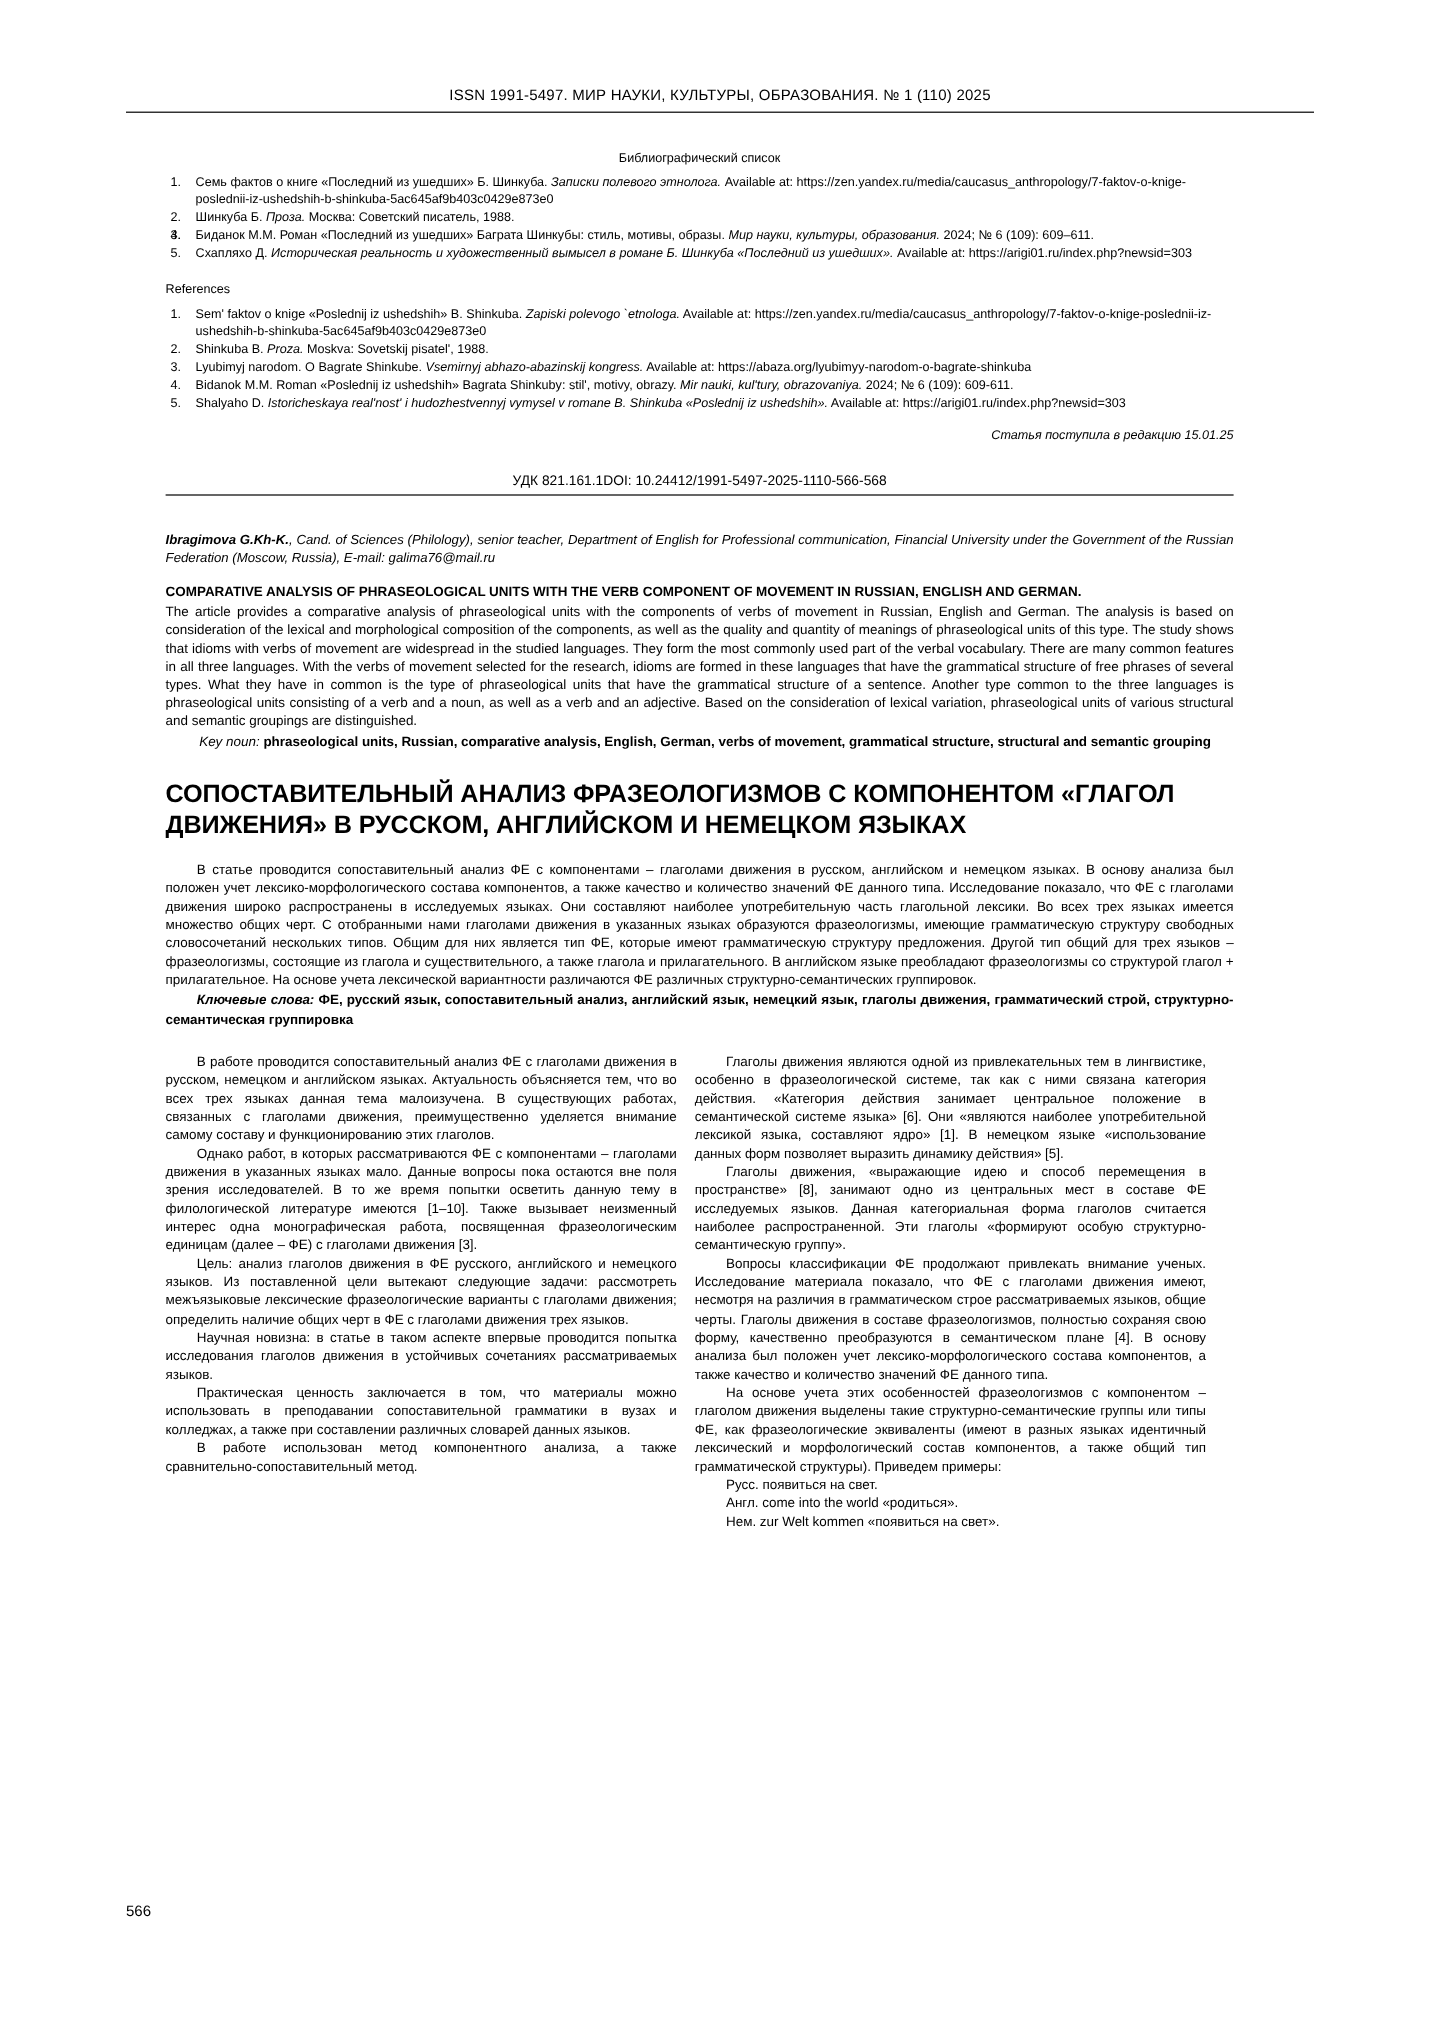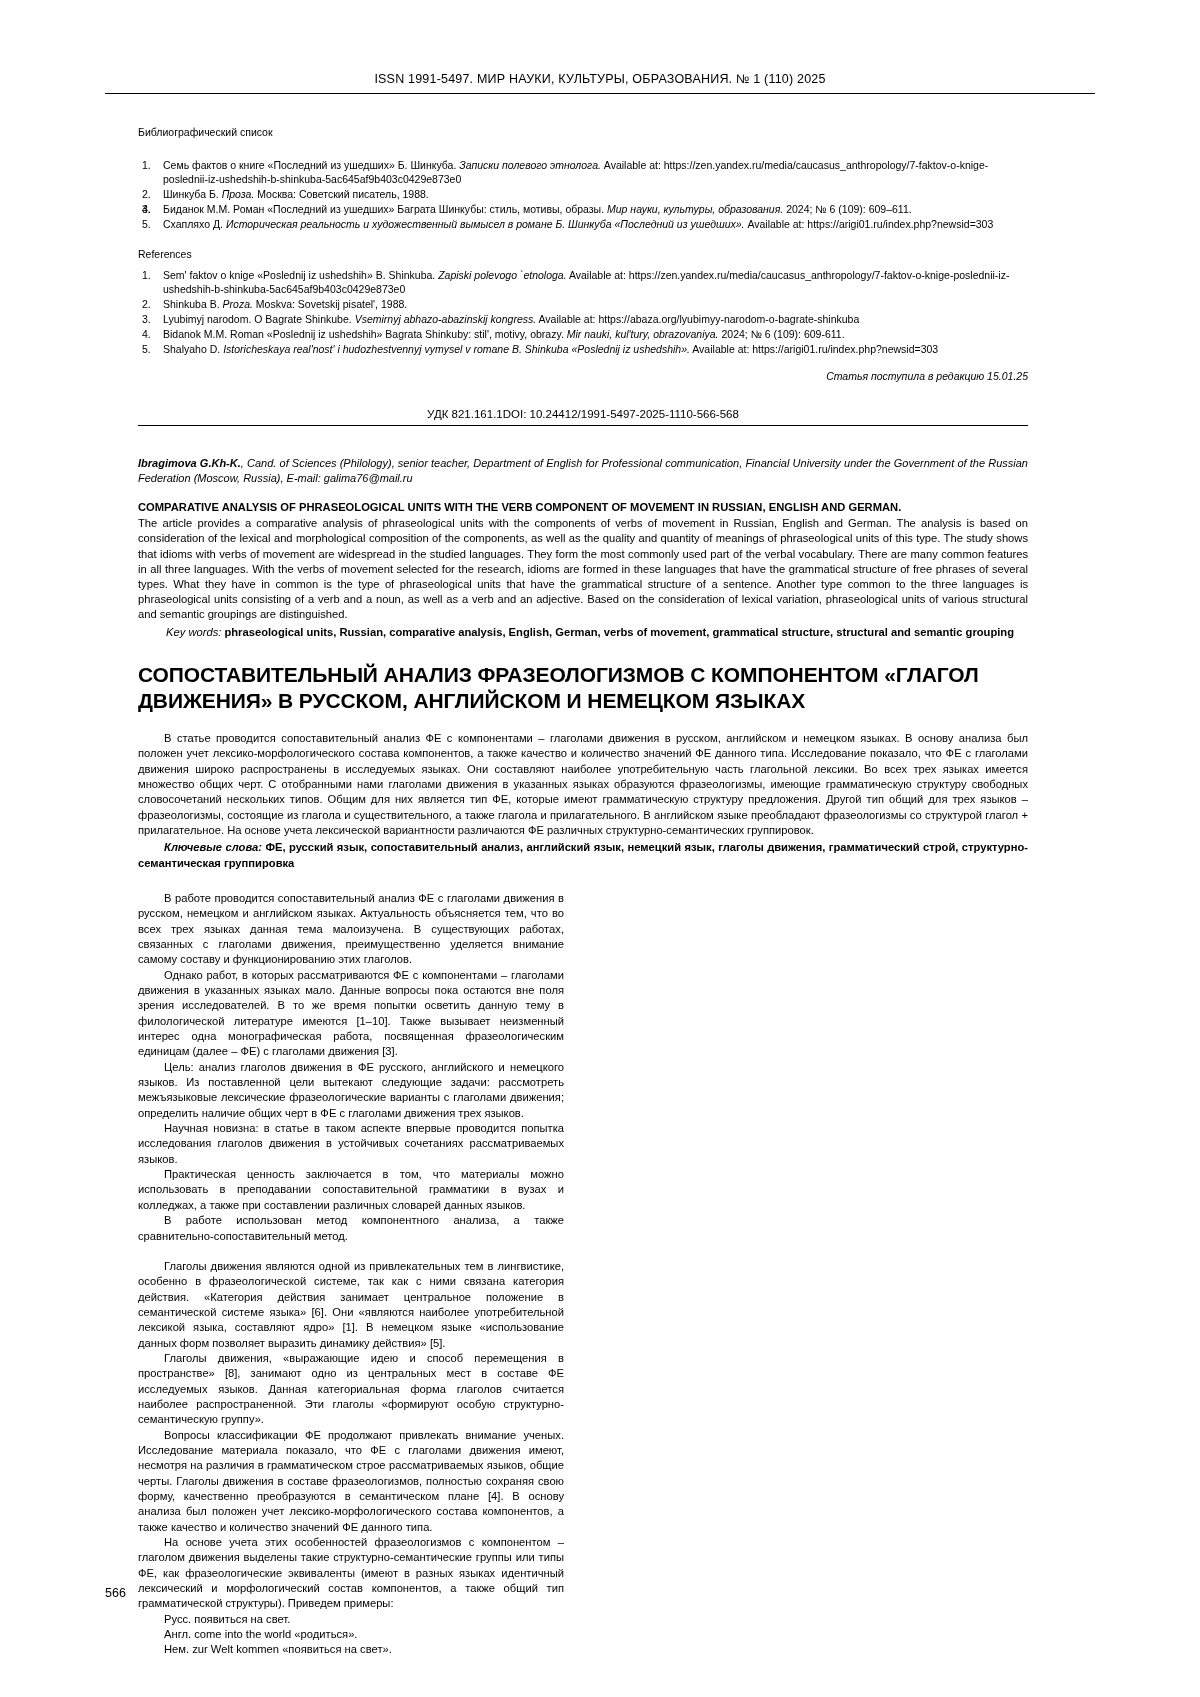--- a/index.html
+++ b/index.html
@@ -38,21 +38,22 @@
     border-top: 1px solid #000;
   }
   .content {
     position: absolute;
     top: 126px;
     left: 138px;
     width: 890px;
   }
   .biblio-title {
     font-size: 10.5px;
-    margin-bottom: 21px;
+    margin-bottom: 8px;
+    text-align: center;
   }
   ol.reflist {
     list-style: none;
     margin: 0 0 0 0;
     padding: 0;
     font-size: 10.5px;
     line-height: 1.33;
   }
   ol.reflist li {
     position: relative;
@@ -138,21 +139,20 @@
     margin-top: 2px;
     font-size: 11.2px;
     text-align: justify;
     line-height: 1.37;
     text-indent: 26px;
   }
   .columns {
     margin-top: 20px;
     display: flex;
     gap: 15px;
-    flex-direction: column;
   }
   .col {
     width: 426px;
     font-size: 11.2px;
     line-height: 1.37;
     text-align: justify;
   }
   .col p {
     margin: 0 0 0 0;
     text-indent: 26px;
@@ -199,21 +199,21 @@
       <div>DOI: 10.24412/1991-5497-2025-1110-566-568</div>
     </div>
     <div class="meta-rule"></div>
 
     <div class="author-en"><span class="bld it">Ibragimova G.Kh-K.</span><span class="it">, Cand. of Sciences (Philology), senior teacher, Department of English for Professional communication, Financial University under the Government of the Russian Federation (Moscow, Russia), E-mail: galima76@mail.ru</span></div>
 
     <div class="article-title-en"><span>COMPARATIVE ANALYSIS OF PHRASEOLOGICAL UNITS WITH THE VERB COMPONENT OF MOVEMENT IN RUSSIAN, ENGLISH AND GERMAN.</span>
       <span class="abstract-en-inline"></span>
     </div>
     <div class="abstract-en">The article provides a comparative analysis of phraseological units with the components of verbs of movement in Russian, English and German. The analysis is based on consideration of the lexical and morphological composition of the components, as well as the quality and quantity of meanings of phraseological units of this type. The study shows that idioms with verbs of movement are widespread in the studied languages. They form the most commonly used part of the verbal vocabulary. There are many common features in all three languages. With the verbs of movement selected for the research, idioms are formed in these languages that have the grammatical structure of free phrases of several types. What they have in common is the type of phraseological units that have the grammatical structure of a sentence. Another type common to the three languages is phraseological units consisting of a verb and a noun, as well as a verb and an adjective. Based on the consideration of lexical variation, phraseological units of various structural and semantic groupings are distinguished.</div>
-    <div class="keywords-en"><span class="it">Key words:</span> <span class="bld">phraseological units, Russian, comparative analysis, English, German, verbs of movement, grammatical structure, structural and semantic grouping</span></div>
+    <div class="keywords-en"><span class="it">Key noun:</span> <span class="bld">phraseological units, Russian, comparative analysis, English, German, verbs of movement, grammatical structure, structural and semantic grouping</span></div>
 
 
     <div class="title-ru">СОПОСТАВИТЕЛЬНЫЙ АНАЛИЗ ФРАЗЕОЛОГИЗМОВ С КОМПОНЕНТОМ «ГЛАГОЛ ДВИЖЕНИЯ» В РУССКОМ, АНГЛИЙСКОМ И НЕМЕЦКОМ ЯЗЫКАХ</div>
 
     <div class="abstract-ru">В статье проводится сопоставительный анализ ФЕ с компонентами – глаголами движения в русском, английском и немецком языках. В основу анализа был положен учет лексико-морфологического состава компонентов, а также качество и количество значений ФЕ данного типа. Исследование показало, что ФЕ с глаголами движения широко распространены в исследуемых языках. Они составляют наиболее употребительную часть глагольной лексики. Во всех трех языках имеется множество общих черт. С отобранными нами глаголами движения в указанных языках образуются фразеологизмы, имеющие грамматическую структуру свободных словосочетаний нескольких типов. Общим для них является тип ФЕ, которые имеют грамматическую структуру предложения. Другой тип общий для трех языков – фразеологизмы, состоящие из глагола и существительного, а также глагола и прилагательного. В английском языке преобладают фразеологизмы со структурой глагол + прилагательное. На основе учета лексической вариантности различаются ФЕ различных структурно-семантических группировок.</div>
     <div class="keywords-ru"><span class="it bld">Ключевые слова:</span> <span class="bld">ФЕ, русский язык, сопоставительный анализ, английский язык, немецкий язык, глаголы движения, грамматический строй, структурно-семантическая группировка</span></div>
 
     <div class="columns">
       <div class="col">
         <p>В работе проводится сопоставительный анализ ФЕ с глаголами движения в русском, немецком и английском языках. Актуальность объясняется тем, что во всех трех языках данная тема малоизучена. В существующих работах, связанных с глаголами движения, преимущественно уделяется внимание самому составу и функционированию этих глаголов.</p>

